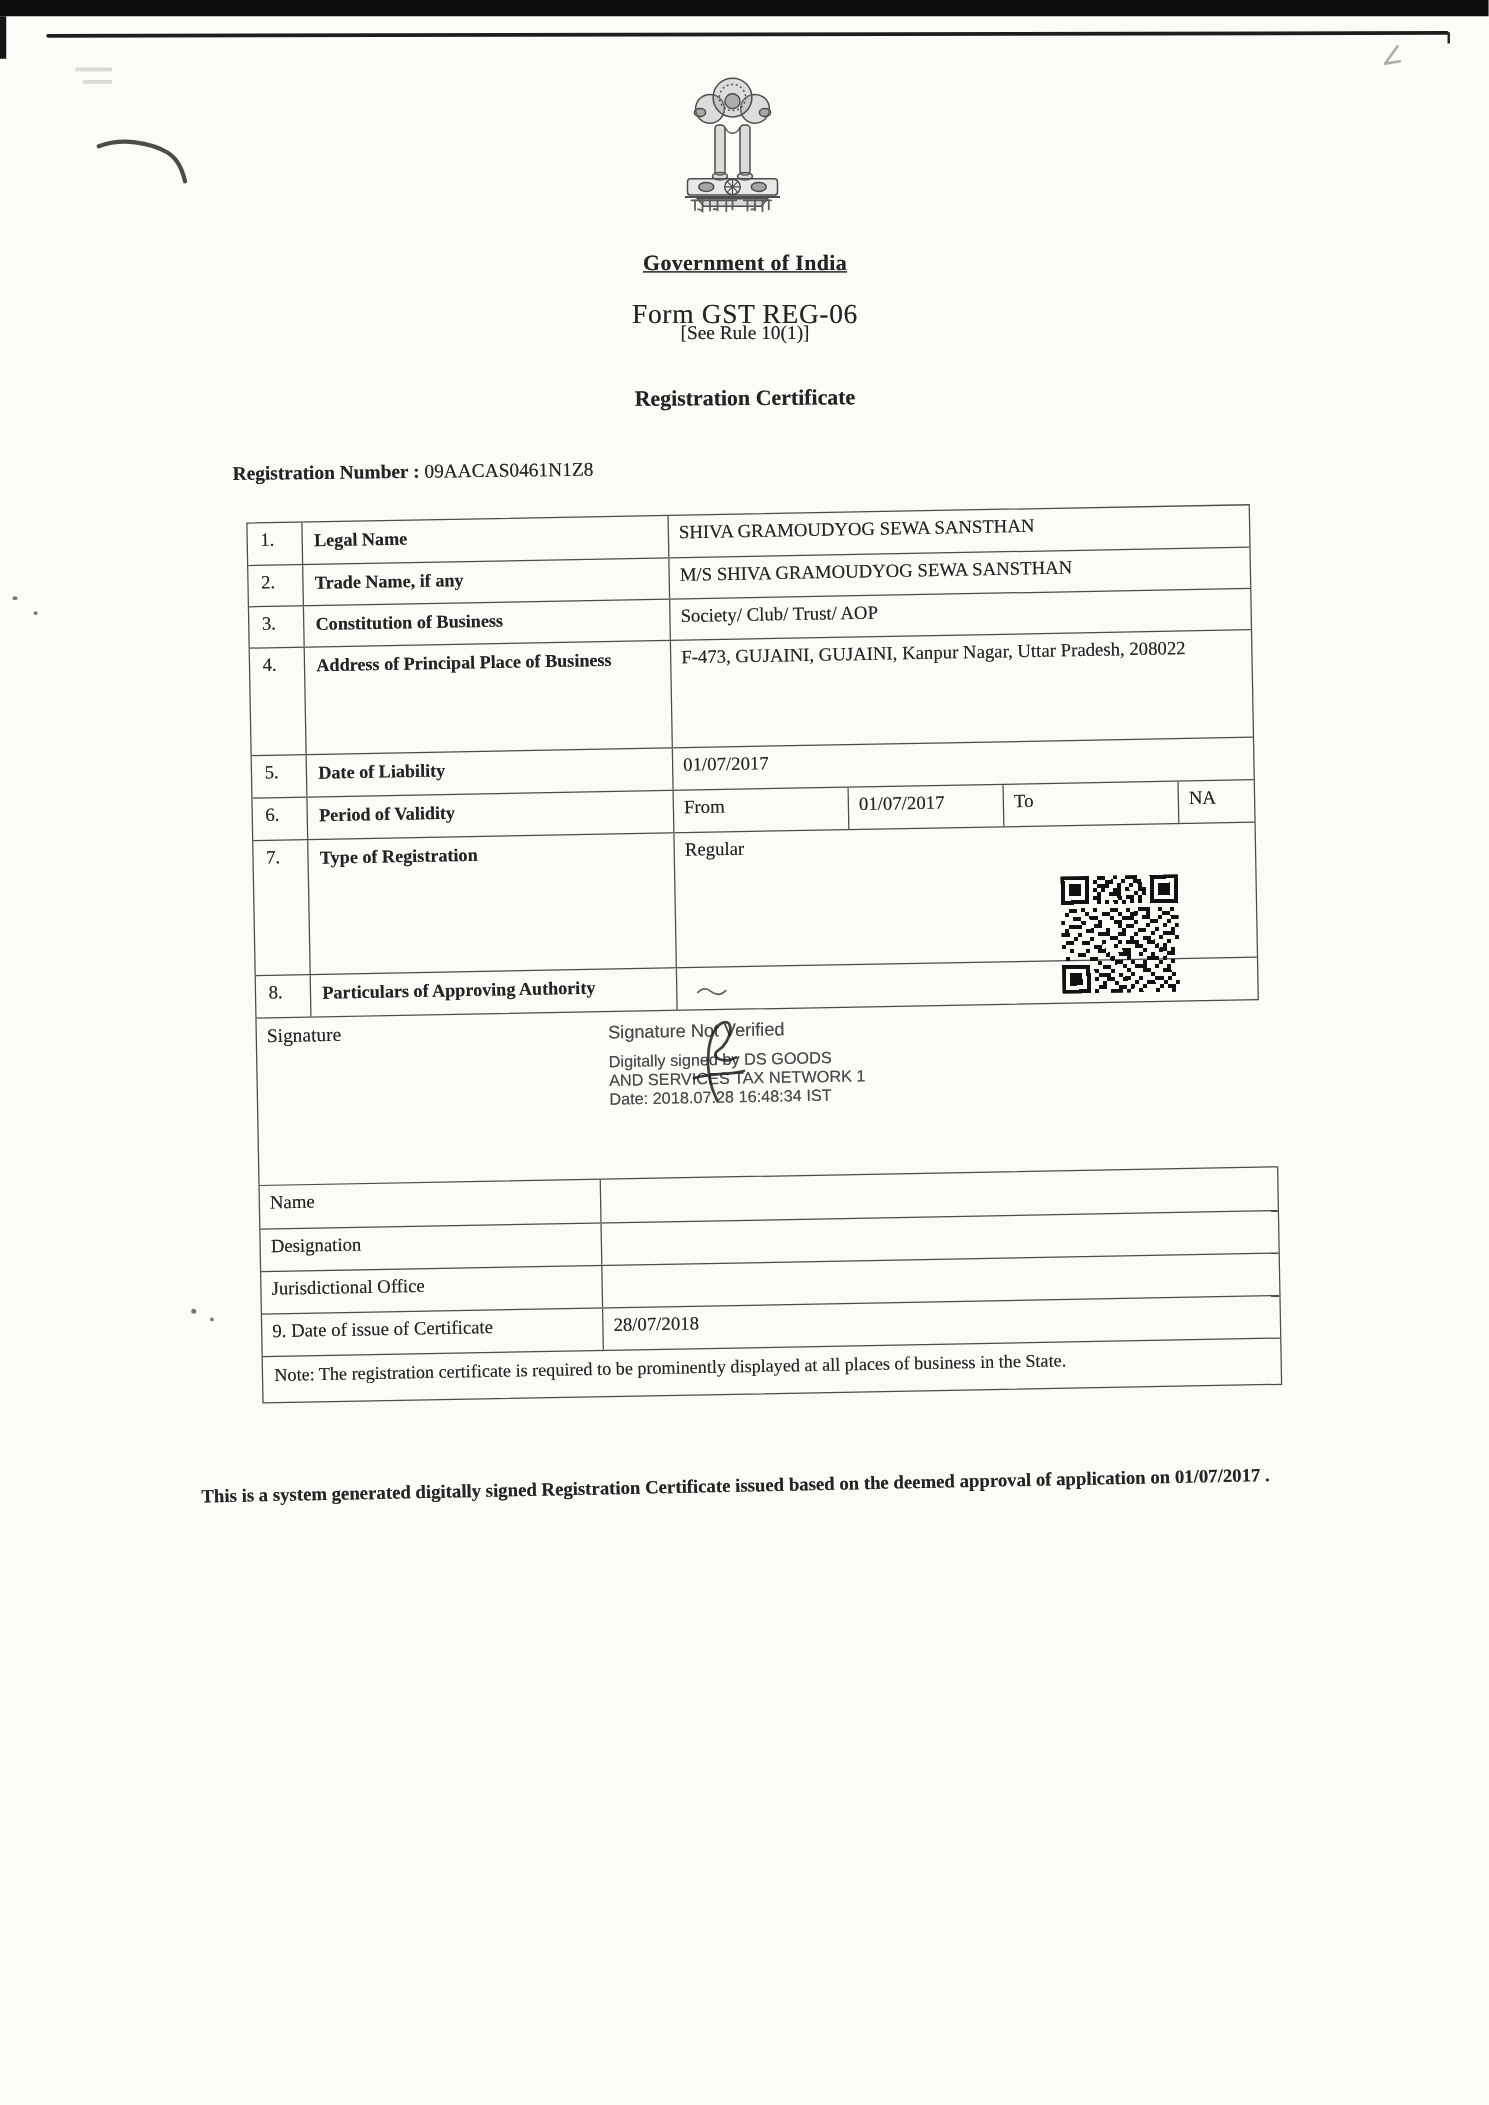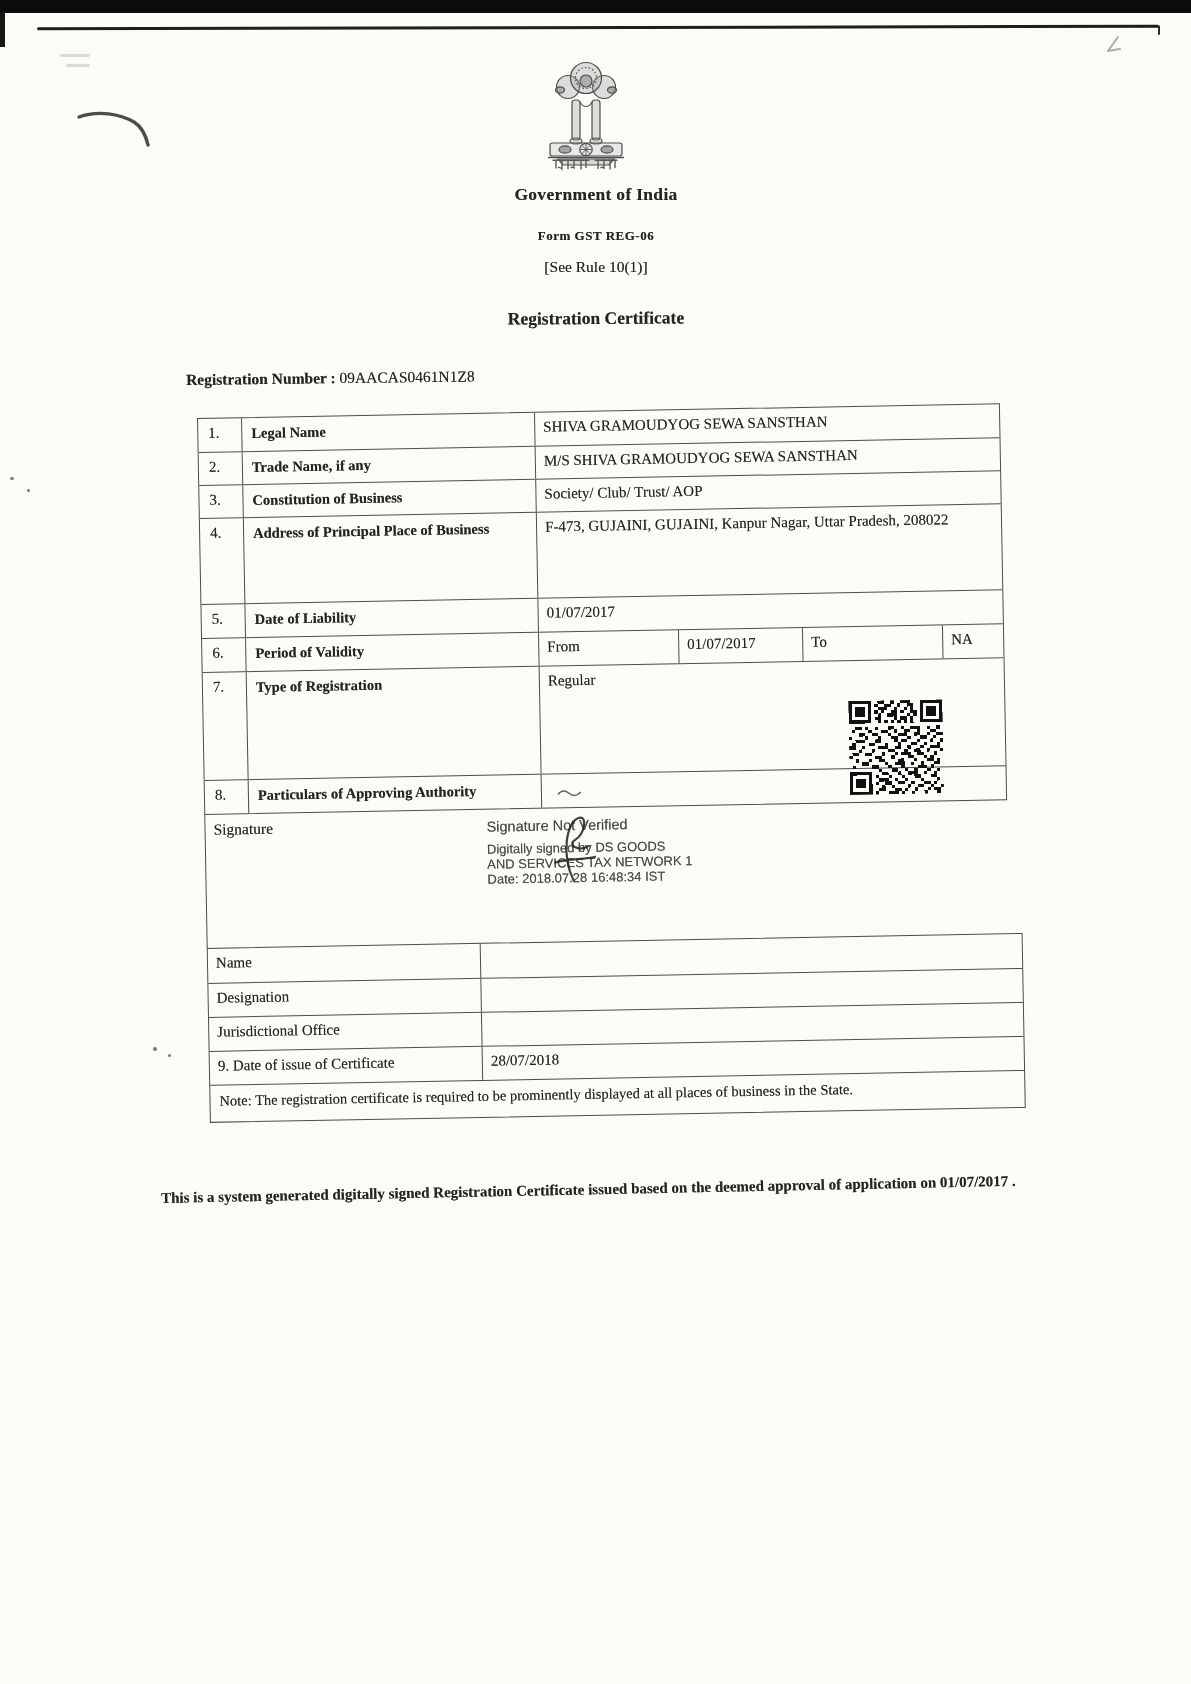--- a/index.html
+++ b/index.html
@@ -18,22 +18,22 @@
   .scan-sepline::after { content:""; position:absolute; right:-1px; top:1px; width:2px; height:9px; background:#2a2a2a; }
   .smudge { position:absolute; background:#9a9a9a; opacity:.35; border-radius:2px; }
   .speck { position:absolute; background:#555; border-radius:50%; opacity:.8; }
   .mark-check { position:absolute; left:76px; top:105px; }
   .mark-corner { position:absolute; left:1098px; top:33px; }
   
   .emblem { position:absolute; left:536px; top:56px; width:100px; height:112px; }
   .motto-scribble { position:absolute; left:552px; top:158px; width:66px; height:13px; }
   .hidden-text { font-size:0; line-height:0; position:absolute; }
   .hd { position:absolute; width:420px; left:386px; text-align:center; }
-  .hd-gov   { top:184px; font-size:17.5px; font-weight:700; letter-spacing:.3px; }
-  .hd-form  { top:228px; font-size:13px; font-weight:700; letter-spacing:.5px; }
+  .hd-gov   { top:200px; font-size:17.5px; font-weight:700; letter-spacing:.3px;text-decoration:underline; }
+  .hd-form  { top:238px; font-size:22px; font-weight:400; letter-spacing:.5px; }
   .hd-rule  { top:258px; font-size:15.5px; }
   .hd-title { top:308px; font-size:17.5px; font-weight:700; transform:rotate(-0.4deg); }
   
   .regline { position:absolute; left:186px; top:371px; font-size:15.5px; transform:rotate(-0.7deg); transform-origin:left top; }
   .regline b { font-weight:700; }
   
   .docwrap { position:absolute; left:197px; top:418px; width:816px; transform:rotate(-1.05deg); transform-origin:0 0; }
   .tbl1 { width:803px; border:1px solid #4b4b4b; }
   .t-row { display:flex; border-top:1px solid #4b4b4b; }
   .t-row:first-child { border-top:none; }

